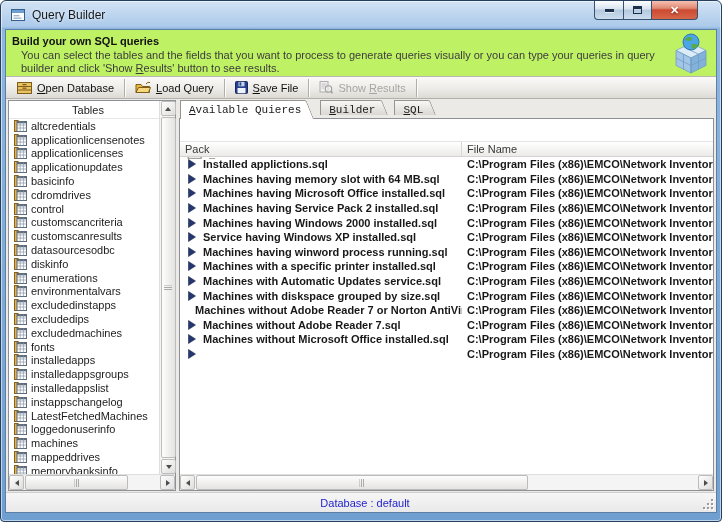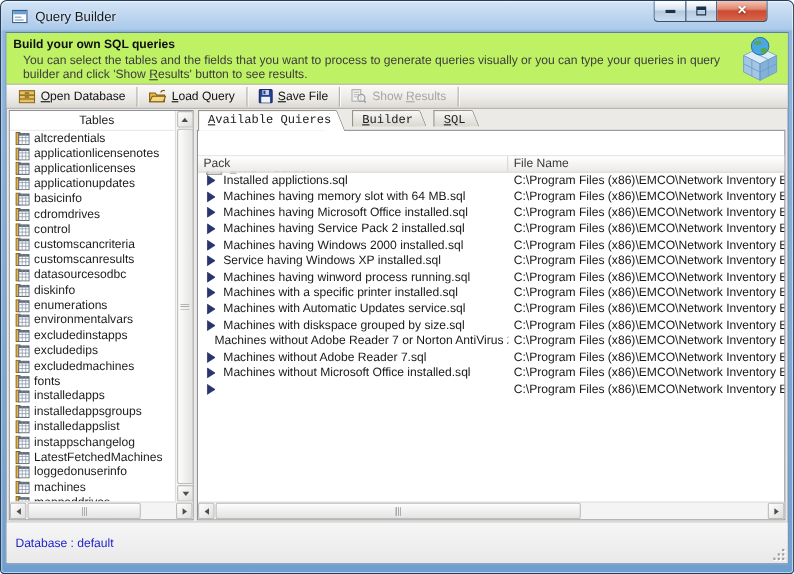--- a/index.html
+++ b/index.html
@@ -90,29 +90,29 @@
   .tab.z2{z-index:4;}
   .tab.z1{z-index:2;}
 
   .panel{flex:1;background:#fff;border:1px solid #8e9097;display:flex;flex-direction:column;min-height:0;position:relative;}
   .loadbar{height:22px;flex:0 0 auto;display:flex;align-items:center;padding-left:7px;}
   .loadbtn{display:flex;align-items:flex-start;gap:6px;font-size:11px;color:#aaa8a5;margin-top:46px;}
   .list-header{height:16px;flex:0 0 auto;display:flex;font-size:11px;color:#3a3a3a;
     background:linear-gradient(180deg,#ffffff,#ebeae8);border-top:1px solid #e4e4e4;border-bottom:1px solid #d4d3d1;}
   .col-name{width:282px;flex:0 0 auto;padding:1px 0 0 5px;border-right:1px solid #d9d8d6;}
   .col-file{flex:1;padding:1px 0 0 5px;}
-  .rows{flex:1;overflow:hidden;min-height:0;}
+  .rows{flex:1;overflow:hidden;min-height:0;font-weight:bold;}
   .qrow{height:14.6px;display:grid;grid-template-columns:282px 1fr;align-items:center;font-size:11px;color:#181818;}
   .qname{display:flex;align-items:center;gap:7px;padding-left:8px;white-space:nowrap;overflow:hidden;}
   .qfile{padding-left:5px;white-space:nowrap;overflow:hidden;}
   .main-hscroll{flex:0 0 auto;position:relative;height:16px;background:#f4f4f4;border-top:1px solid #dedede;display:flex;}
 
   
-  .statusbar{height:38px;flex:0 0 auto;background:linear-gradient(180deg,#f6f6f6,#e9e9e9);
-    border-top:1px solid #cfcfcf;position:relative;display:flex;align-items:center;}
+  .statusbar{height:20px;flex:0 0 auto;background:linear-gradient(180deg,#f6f6f6,#e9e9e9);
+    border-top:1px solid #cfcfcf;position:relative;display:flex;align-items:center;justify-content:center;}
   .status-text{font-size:11px;color:#2323cd;padding-left:8px;}
   .grip{position:absolute;right:3px;bottom:3px;width:12px;height:12px;}
   .grip i{position:absolute;width:2px;height:2px;background:#9b9b9b;box-shadow:1px 1px 0 #fff;}
   .g1{right:0;bottom:0}.g2{right:4px;bottom:0}.g3{right:8px;bottom:0}
   .g4{right:0;bottom:4px}.g5{right:4px;bottom:4px}.g6{right:0;bottom:8px}
 </style>
 </head>
 <body>
 
 <div class="window">

